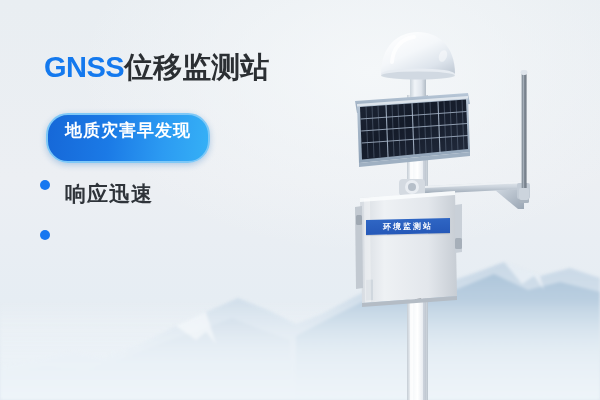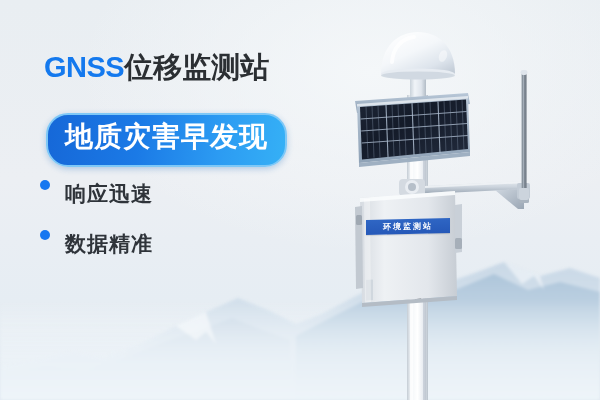--- a/index.html
+++ b/index.html
@@ -52,27 +52,27 @@
     letter-spacing: -0.5px;
   }
   .headline .zh {
     color: #2b2f33;
   }
 
   .badge {
     position: absolute;
     left: 46px;
     top: 113px;
-    padding: 7px 17px 12px 17px;
+    padding: 7px 17px 20px 17px;
     border-radius: 22px;
     background: linear-gradient(95deg, #1668d8 0%, #1b7ae6 38%, #2c9bf2 72%, #35b0f6 100%);
     border: 2px solid #7ec8f7;
     box-shadow: 0 2px 6px rgba(32,110,190,0.30);
     color: #ffffff;
-    font-size: 28px;
+    font-size: 17px;
     font-weight: bold;
     letter-spacing: 1px;
     white-space: nowrap;
     line-height: 1.1;
   }
 
   .features {
     position: absolute;
     left: 40px;
     top: 180px;
@@ -163,21 +163,20 @@
 
   <div class="badge">地质灾害早发现</div>
 
   <div class="features">
     <div class="feature-item">
       <span class="feature-dot"></span>
       <span class="feature-label">响应迅速</span>
     </div>
     <div class="feature-item">
       <span class="feature-dot"></span>
-      <span class="feature-label">数据精准</span>
     </div>
   </div>
 
   <div class="device">
     <svg width="600" height="400" viewBox="0 0 600 400">
       <defs>
         <linearGradient id="poleG" x1="0" y1="0" x2="1" y2="0">
           <stop offset="0%" stop-color="#c4ccd4"></stop>
           <stop offset="18%" stop-color="#f2f5f8"></stop>
           <stop offset="50%" stop-color="#ffffff"></stop>

